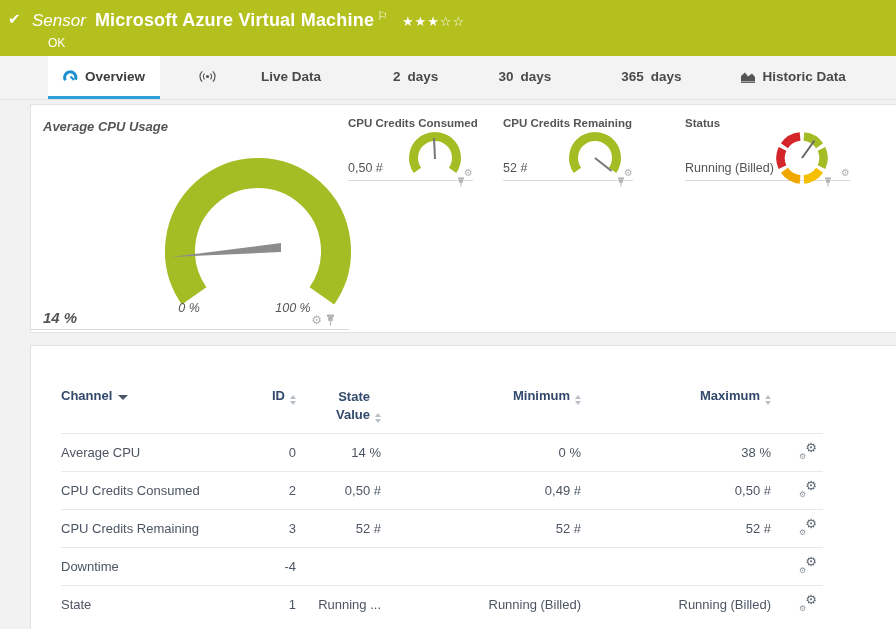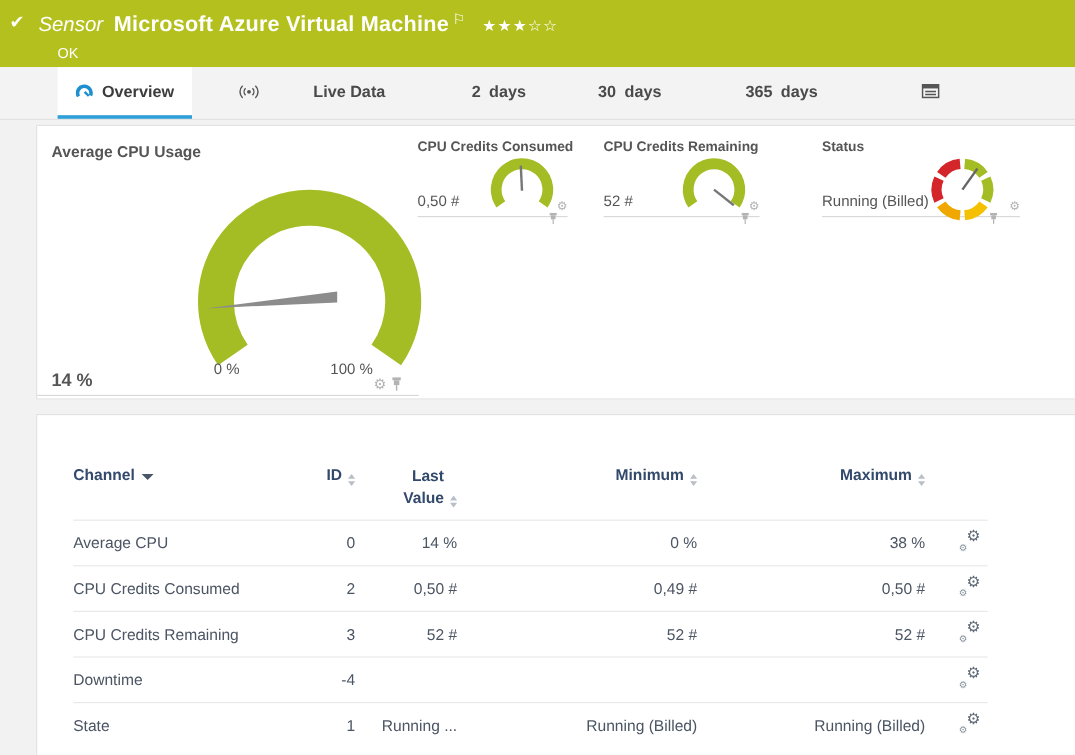--- a/index.html
+++ b/index.html
@@ -36,21 +36,21 @@
   .tab.active { background:#fff; border-bottom:3px solid #2e9fd8; color:#3c3c3c; }
   .tab .ticon { color:#555; font-size:13px; line-height:1; font-family:"DejaVu Sans",sans-serif; }
   .tab.m1{margin-left:24px;gap:45px;} .tab.m2{margin-left:42px;} .tab.m3{margin-left:30px;}
   .tab.m4{margin-left:40px;} .tab.m5{margin-left:28px;} .tab.m6{margin-left:56px;}
   
   .card { position:absolute; background:#fff; border:1px solid #e3e3e3; }
   .gauges-card { left:30px; top:104px; right:-2px; height:229px; }
   .table-card  { left:30px; top:345px; right:-2px; bottom:-2px; }
   
   .big-block { position:absolute; left:0; top:8px; width:318px; height:217px;
-               border-bottom:1px solid #d9d9d9; }
+               border-bottom:1px solid #d9d9d9;font-style:italic; }
   .big-block .g-title { position:absolute; left:12px; top:6px; font-weight:bold; font-size:13px; color:#555; }
   .big-block svg.biggauge { position:absolute; left:120px; top:26px; }
   .scale-lbl { position:absolute; width:60px; text-align:center; font-size:12.5px; color:#555; top:188px; }
   .scale-min { left:128px; } .scale-max { left:232px; }
   .big-value { position:absolute; left:12px; top:196px; font-size:15px; font-weight:bold; color:#555; }
   .gaugetools { position:absolute; display:flex; gap:4px; align-items:center; color:#b3b3b3; cursor:pointer; }
   .big-block .gaugetools { right:14px; bottom:3px; }
   .gaugetools .gear { font-size:12px; font-family:"DejaVu Sans",sans-serif; line-height:1; }
   
   .mini { position:absolute; top:12px; height:64px; border-bottom:1px solid #d9d9d9; }
@@ -126,20 +126,27 @@
     <span class="days-lbl">days</span>
   </div>
   <div class="tab m3">
     <span>30</span>
     <span class="days-lbl">days</span>
   </div>
   <div class="tab m4">
     <span>365</span>
     <span class="days-lbl">days</span>
   </div>
+  <div class="tab m5">
+    <svg class="ticon" width="16" height="13" viewBox="0 0 16 13">
+      <path d="M1 11 L1 6 L5 2.5 L8 6.5 L12 3.5 L15 7 L15 11 Z" fill="#555"></path>
+      <path d="M1 12.2 H15" stroke="#555" stroke-width="1.4"></path>
+    </svg>
+    <span>Historic Data</span>
+  </div>
   <div class="tab m6">
     <svg class="ticon" width="15" height="12" viewBox="0 0 15 12">
       <rect x="0.7" y="0.7" width="13.6" height="10.6" fill="none" stroke="#555" stroke-width="1.4"></rect>
       <rect x="0.7" y="0.7" width="13.6" height="3" fill="#555"></rect>
       <path d="M3 6.2 H12 M3 8.8 H12" stroke="#555" stroke-width="1.2"></path>
     </svg>
 
   </div>
 
 </nav>
@@ -239,21 +246,21 @@
           <span>Channel</span><span class="caret-down"></span>
         </th>
         <th>
           <span>ID</span><span class="sort">
               <i class="up"></i>
               <i class="dn"></i>
             </span>
         </th>
         <th>
           <span class="lv-wrap">
-              <span class="lv-lbl">Last Value</span>
+              <span class="lv-lbl">State Value</span>
               <span class="sort">
                 <i class="up"></i>
                 <i class="dn"></i>
               </span>
             </span>
         </th>
         <th>
           <span>Minimum</span><span class="sort">
               <i class="up"></i>
               <i class="dn"></i>

